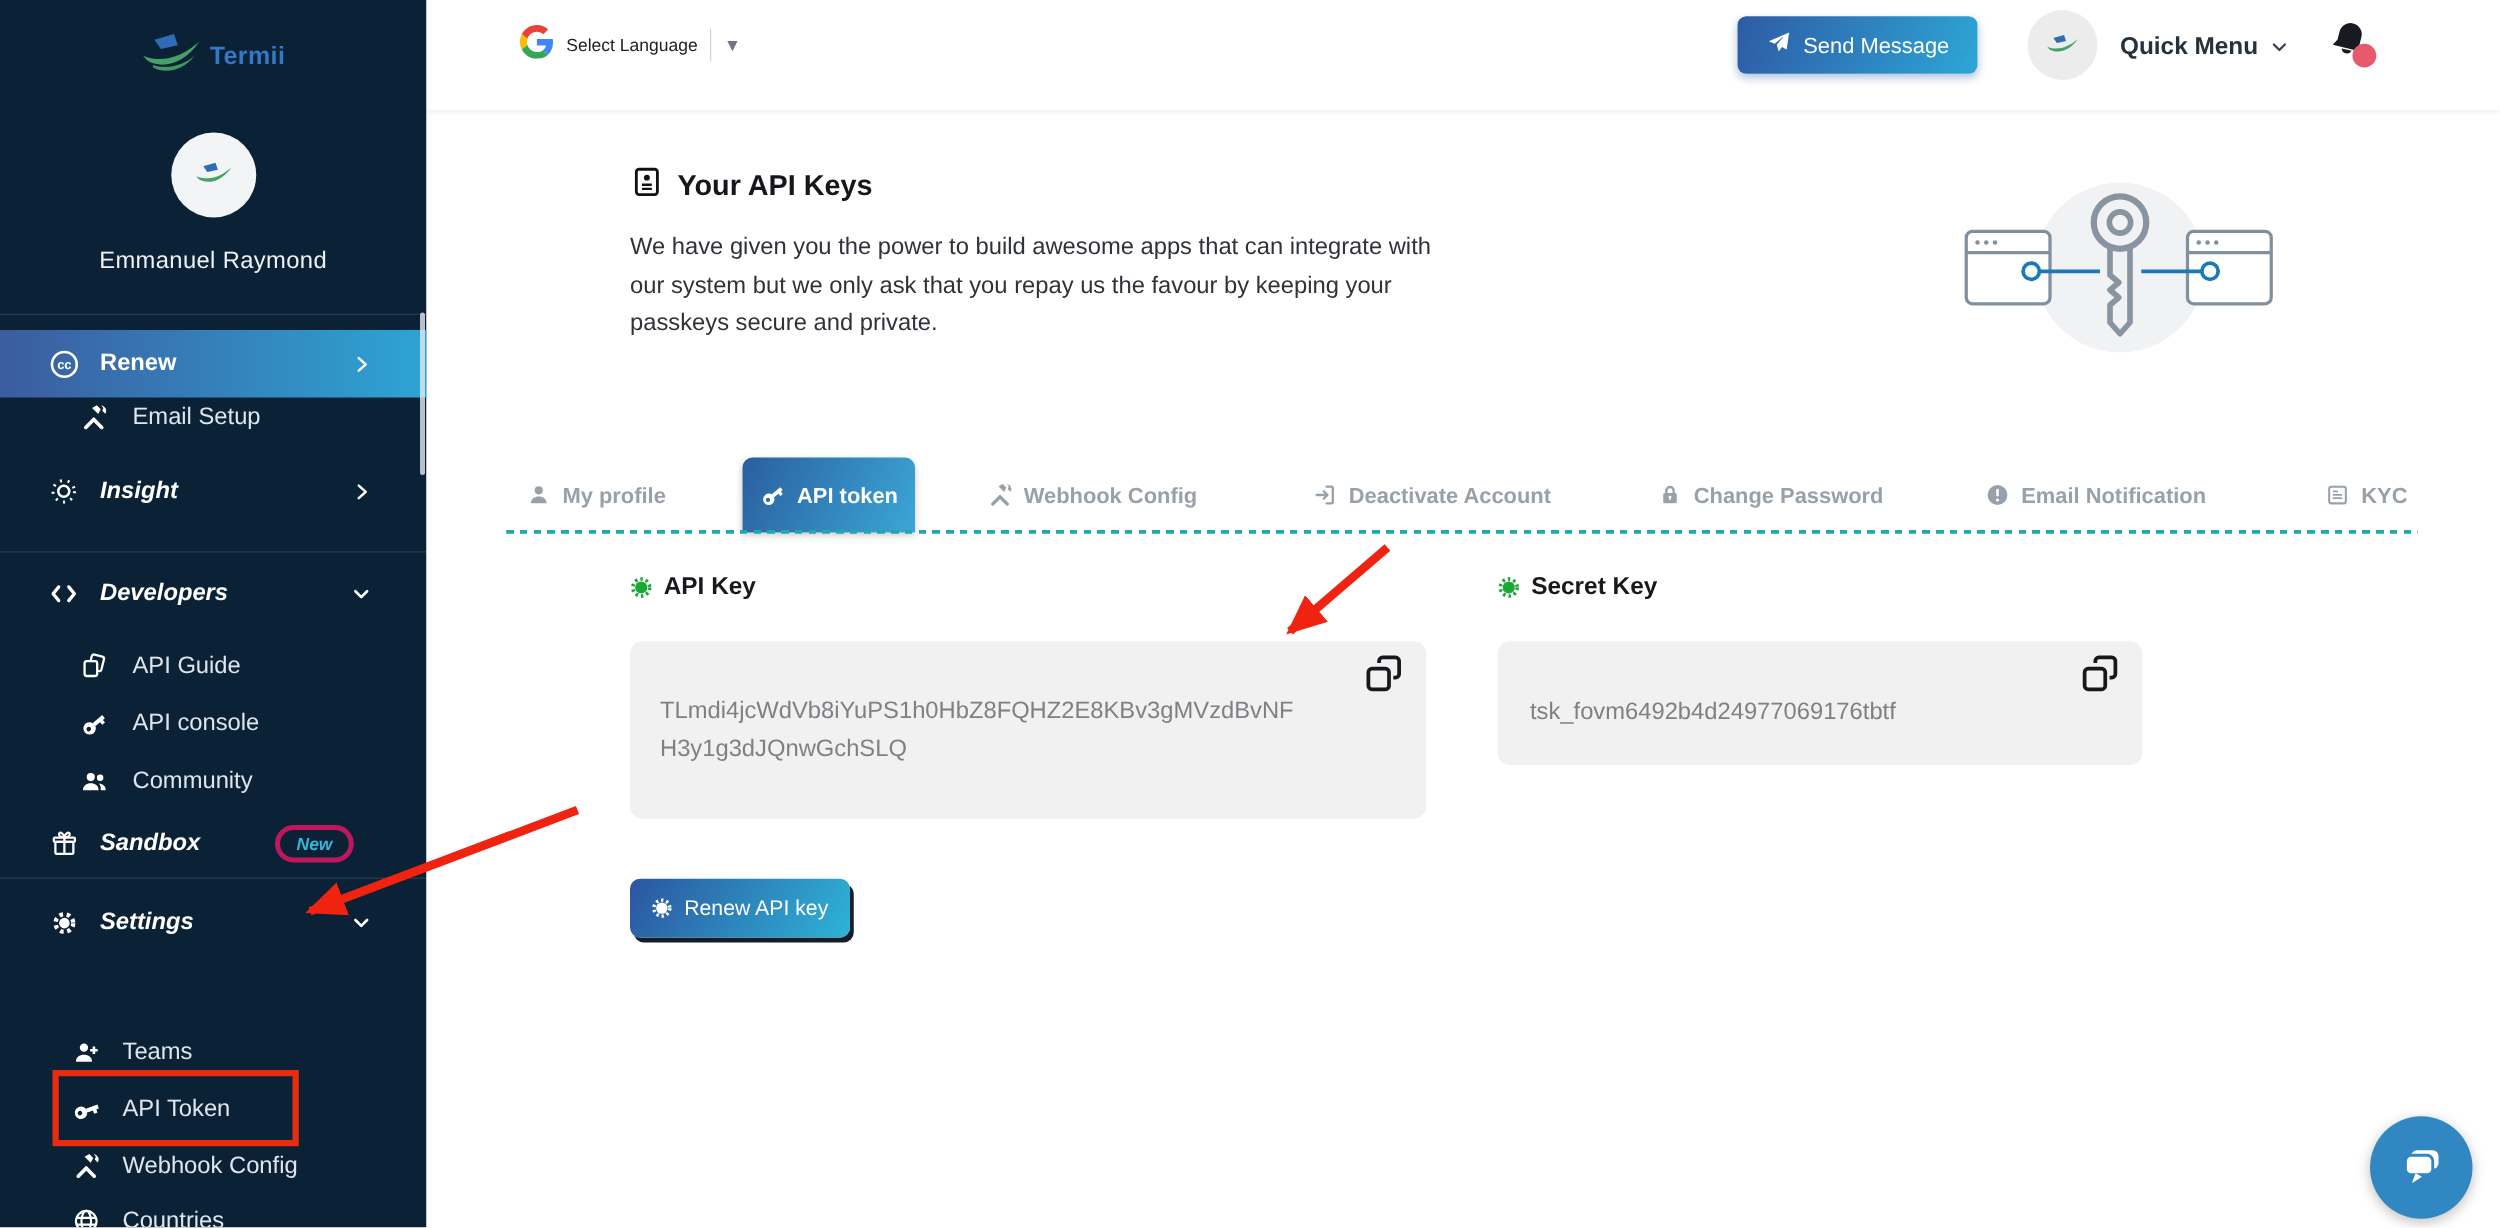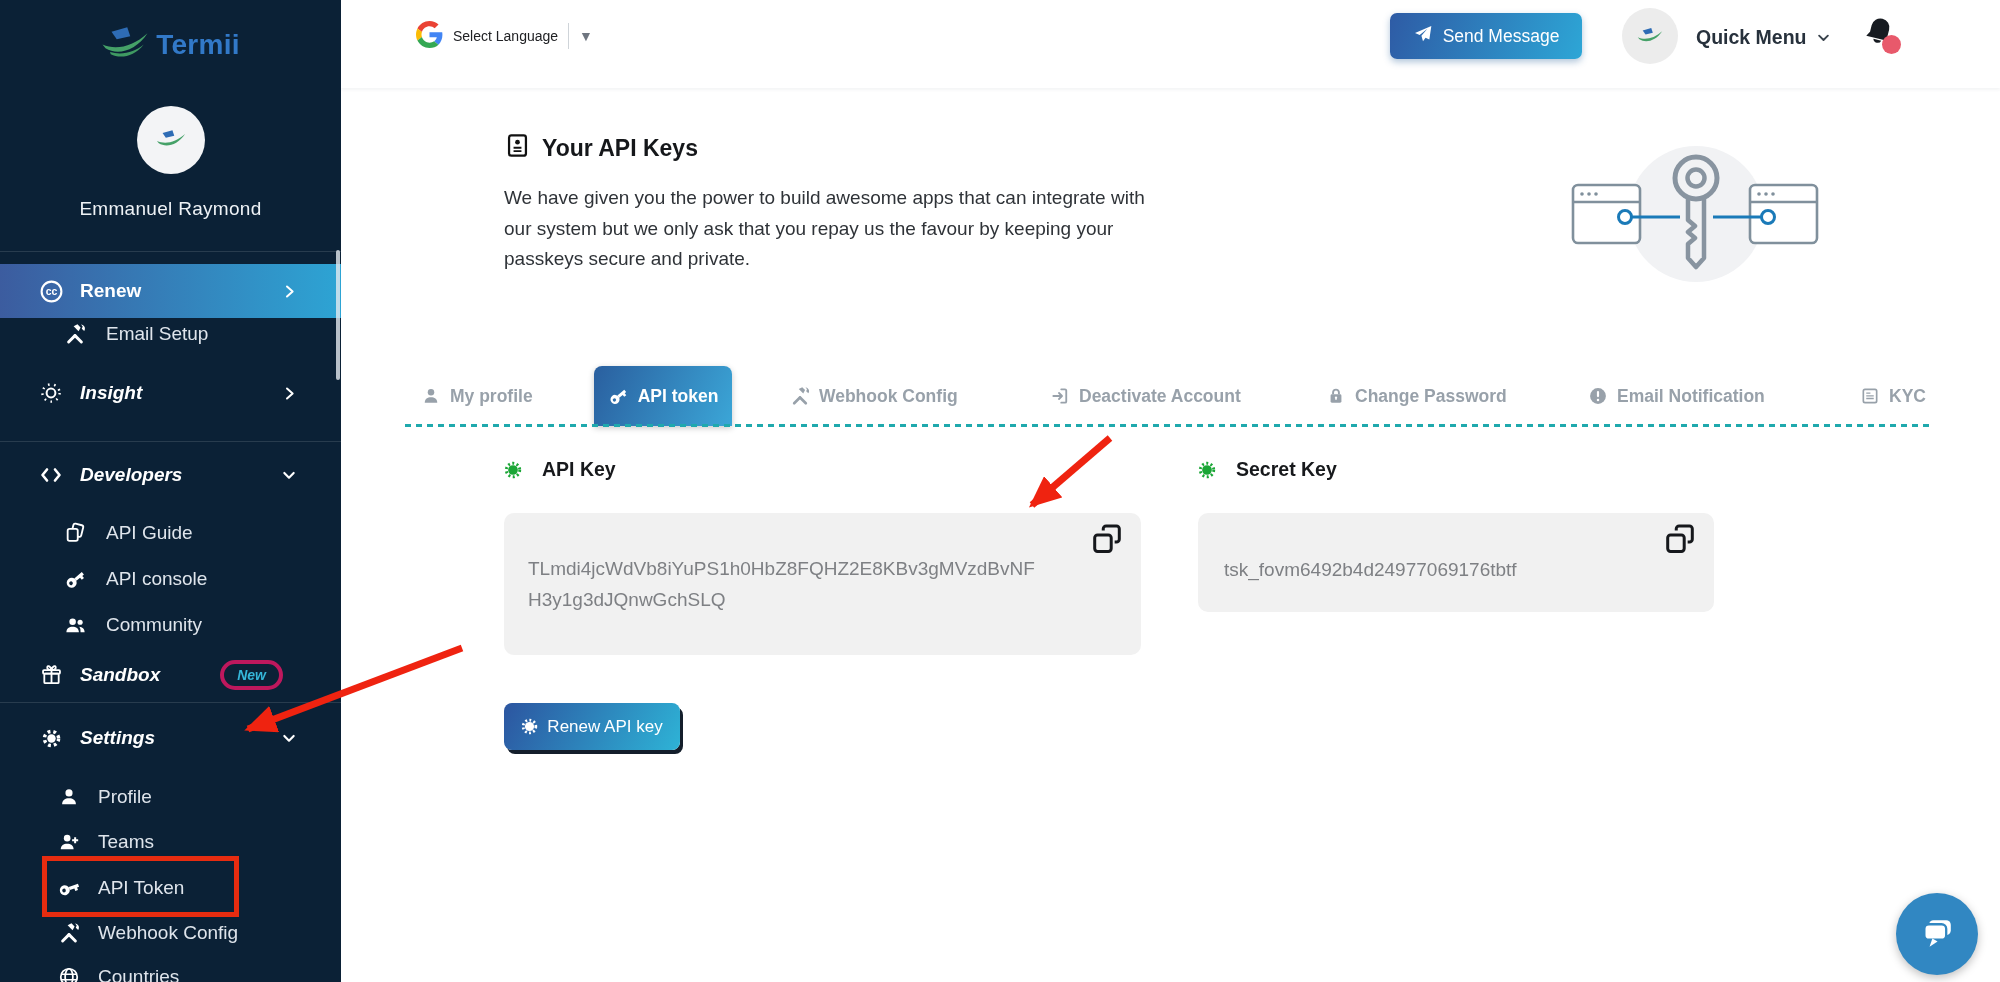--- a/index.html
+++ b/index.html
@@ -5,21 +5,21 @@
   * { margin:0; padding:0; box-sizing:border-box; }
   html,body { width:2000px; height:982px; overflow:hidden; background:#fff;
     font-family:"Liberation Sans", sans-serif; }
   .stage { position:relative; width:2000px; height:982px; overflow:hidden; }
 
   
   .sidebar { position:absolute; left:0; top:0; width:341px; height:982px;
     background:#0b2136; z-index:5; }
   .logo { position:absolute; left:0; top:26px; width:100%; display:flex;
     justify-content:center; align-items:center; gap:7px; }
-  .logo-text { font-size:28px; font-weight:700; color:#3279c8; letter-spacing:.3px;text-align:right; }
+  .logo-text { font-size:20px; font-weight:700; color:#3279c8; letter-spacing:.3px;text-align:right; }
   .avatar-big { position:absolute; left:137px; top:106px; width:68px; height:68px;
     border-radius:50%; background:#f3f4f6; display:flex; align-items:center; justify-content:center; }
   .side-username { position:absolute; top:198px; width:100%; text-align:center;
     color:#eef2f6; font-size:19px; letter-spacing:.3px; }
   .srow { position:absolute; left:0; width:341px; height:46px; display:flex;
     align-items:center; color:#dfe5ec; font-size:19px; cursor:pointer; }
   .srow.section { font-weight:700; color:#fff;font-style:italic; }
   .srow.active { height:54px; background:linear-gradient(to right,#3c5c9f,#2da4d4);
     color:#fff; font-weight:700; }
   .sicon { width:26px; display:flex; justify-content:center; align-items:center; flex:none; }
@@ -63,21 +63,21 @@
   .illus { position:absolute; left:1220px; top:38px; }
 
   .tabs { position:absolute; left:0; top:278px; width:1659px; height:60px; }
   .tab { position:absolute; top:0; height:60px; display:flex; align-items:center; gap:9px;
     color:#98a1aa; font-size:17.5px; font-weight:600; cursor:pointer; }
   .tab.active { background:linear-gradient(115deg,#2a5f9f,#3ba6d7); color:#fff;
     border-radius:8px 8px 0 0; justify-content:center; box-shadow:0 2px 6px rgba(0,0,0,.22); }
   .dashline { position:absolute; left:64px; right:66px; top:336px; height:3px;
     background:repeating-linear-gradient(90deg,#1fa9ad 0 6px,transparent 6px 11px); }
 
-  .keylabel { position:absolute; top:370px; display:flex; align-items:center; gap:20px;
+  .keylabel { position:absolute; top:370px; display:flex; align-items:center; gap:9px;
     font-size:19.5px; font-weight:700; color:#17191c; }
   .keybox { position:absolute; top:425px; background:#f1f1f1; border-radius:10px;
     display:flex; align-items:center; color:#7e8084; font-size:19px; line-height:31px; }
   .keybox .val { word-break:break-all; }
   .copybtn { position:absolute; top:6px; right:14px; width:40px; height:40px; cursor:pointer;
     display:flex; align-items:center; justify-content:center; background:none; border:none; }
   .renewbtn { position:absolute; left:163px; top:615px; width:176px; height:47px; border:none;
     border-radius:8px; background:linear-gradient(120deg,#2c55a0,#2eb3d6); color:#fff;
     font-size:17px; display:flex; align-items:center; justify-content:center; gap:9px;
     cursor:pointer; box-shadow:3px 4px 0 #141e2b; font-family:inherit; }
@@ -235,29 +235,20 @@
         </svg>
       </span>
       <span>Settings</span>
       <span class="chev">
         <svg width="16" height="16" viewBox="0 0 24 24">
             <polyline points="5,9 12,16 19,9" fill="none" stroke="#fff" stroke-width="3.2" stroke-linecap="round" stroke-linejoin="round"></polyline>
           </svg>
       </span>
     </div>
 
-    <div class="srow ind2" style="top:774px">
-      <span class="sicon">
-        <svg width="22" height="22" viewBox="0 0 24 24" fill="#fff">
-          <circle cx="12" cy="7.5" r="3.9"></circle>
-          <path d="M4.5 20c0-4.5 3.4-6.6 7.5-6.6s7.5 2.1 7.5 6.6z"></path>
-        </svg>
-      </span>
-      <span>Profile</span>
-    </div>
 
     <div class="srow ind2" style="top:819px">
       <span class="sicon">
         <svg width="22" height="22" viewBox="0 0 24 24" fill="#fff">
           <circle cx="10" cy="7.8" r="3.6"></circle>
           <path d="M3 20c0-4.2 3.1-6.1 7-6.1s7 1.9 7 6.1z"></path>
           <path d="M17.6 6.8h2.2v2.2H22v2.2h-2.2v2.2h-2.2v-2.2h-2.2V9h2.2z"></path>
         </svg>
       </span>
       <span>Teams</span>

